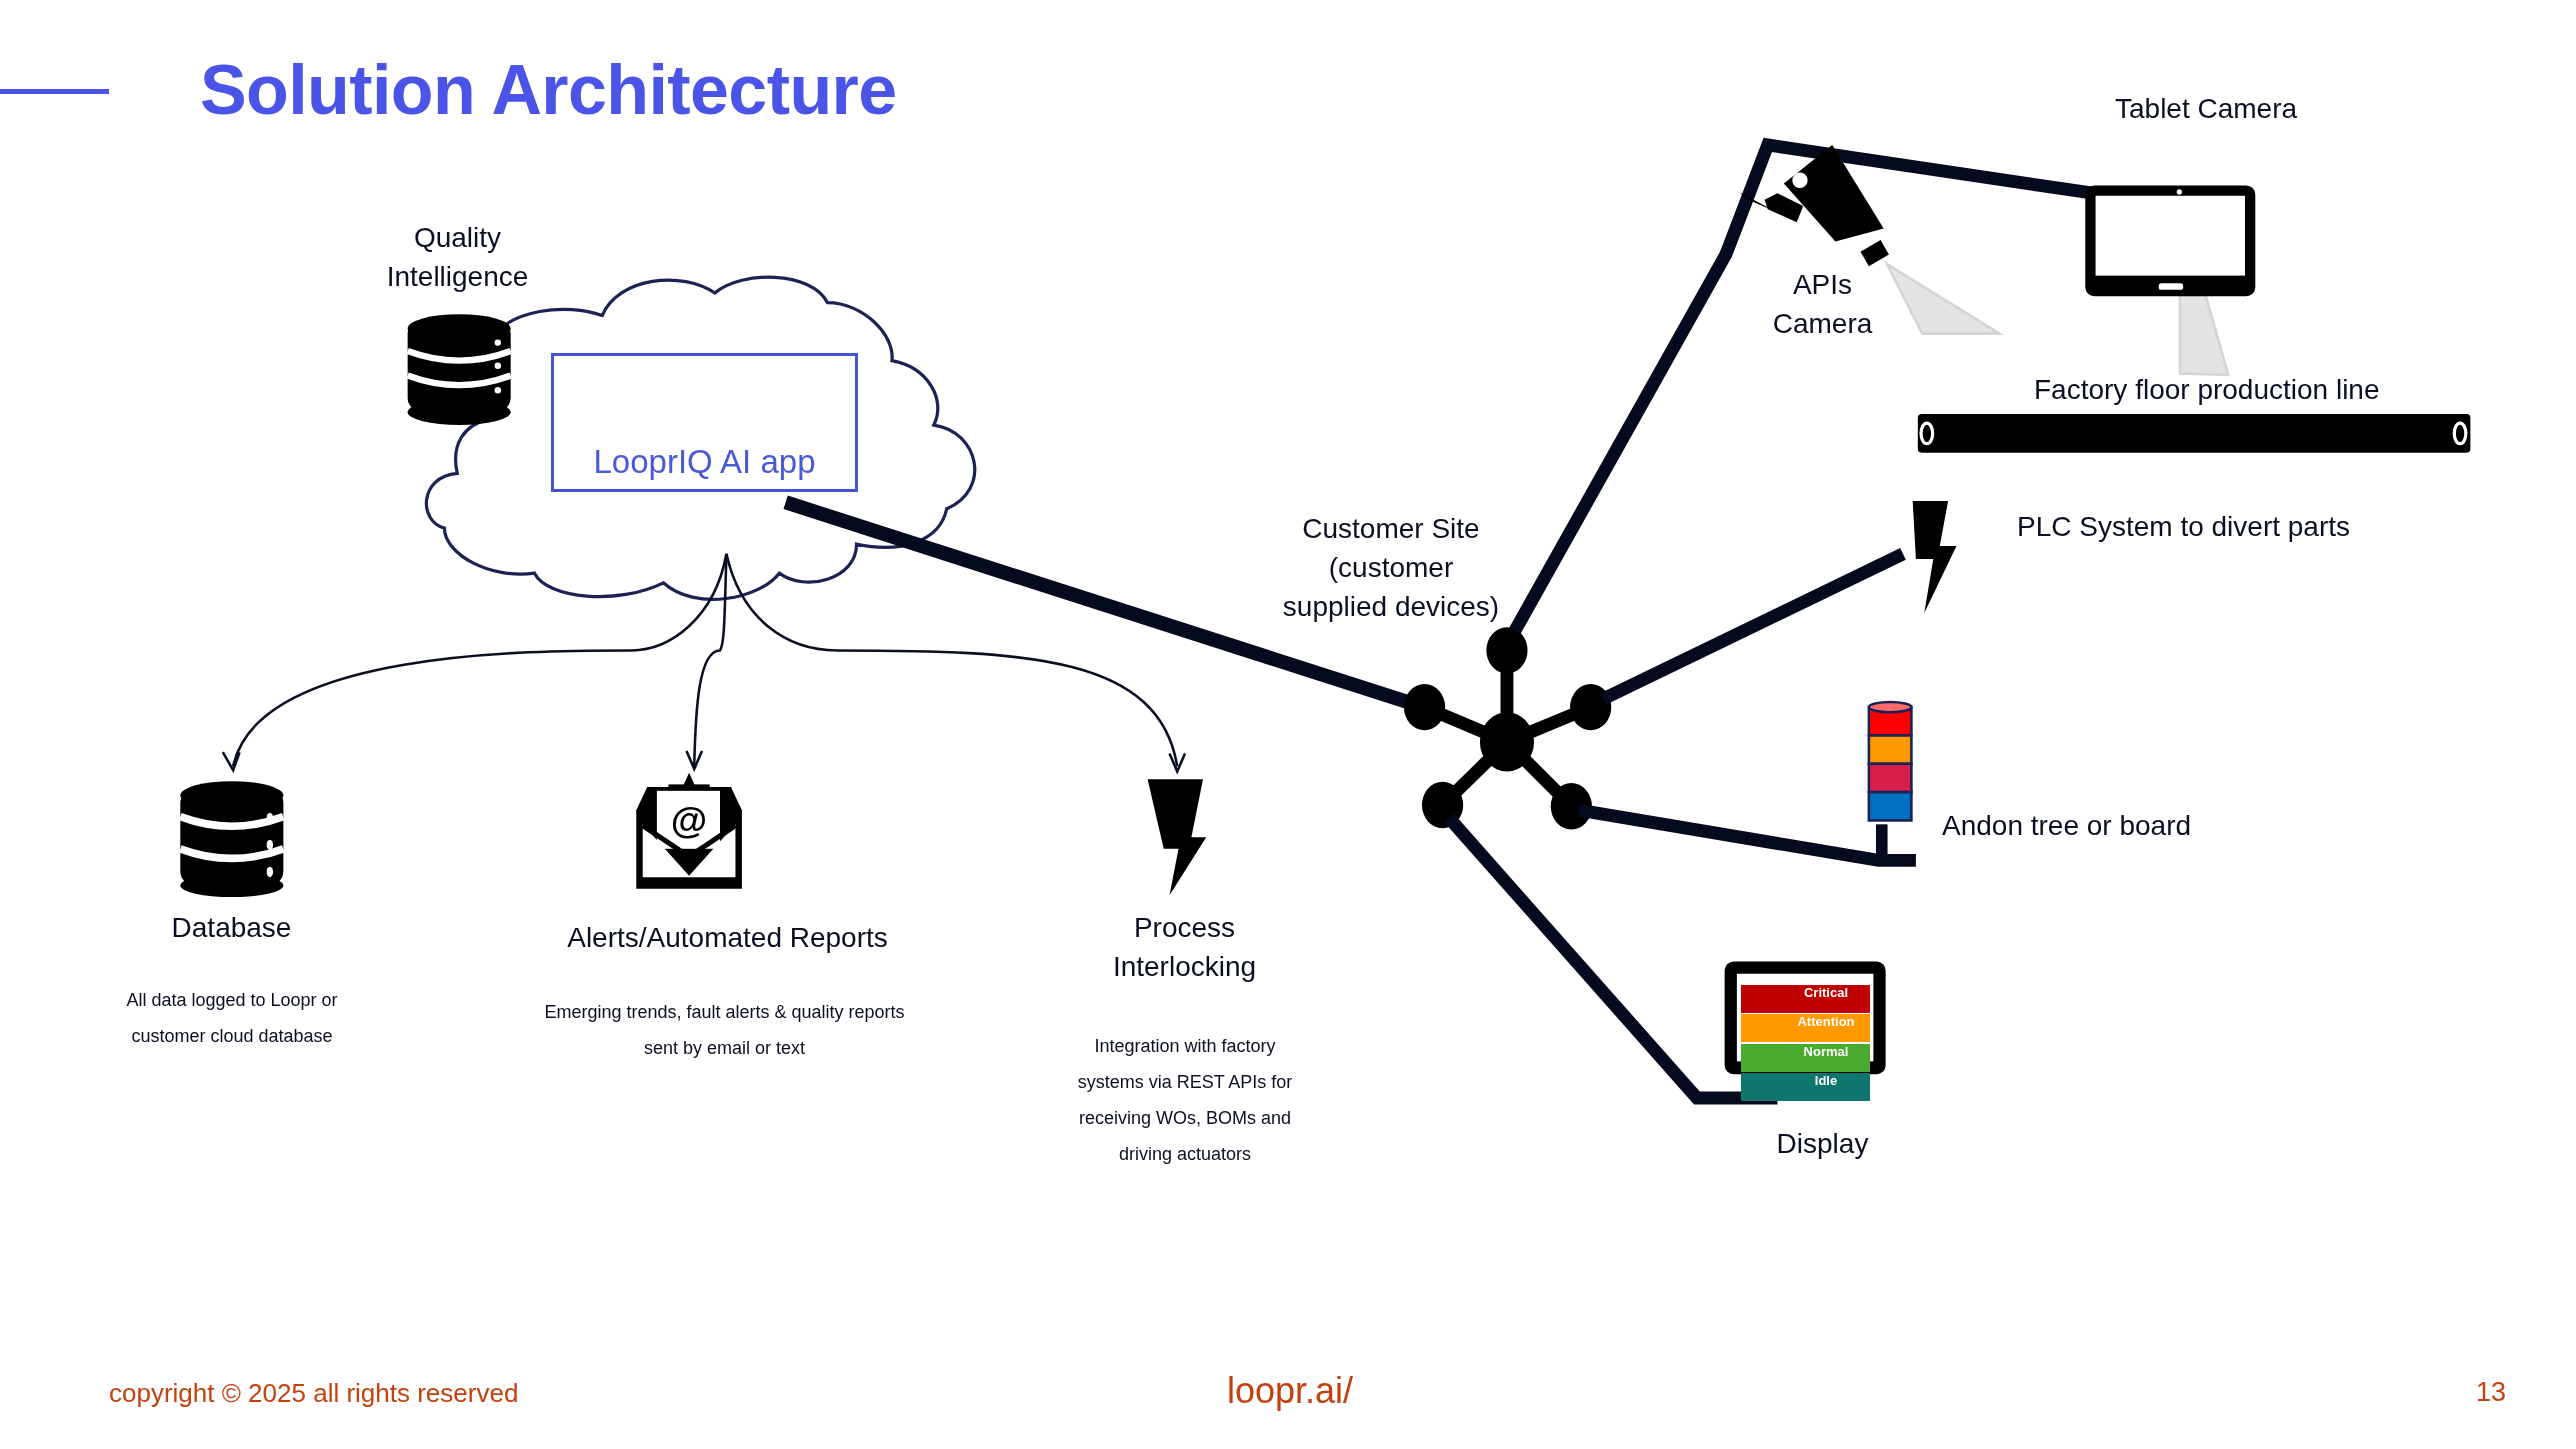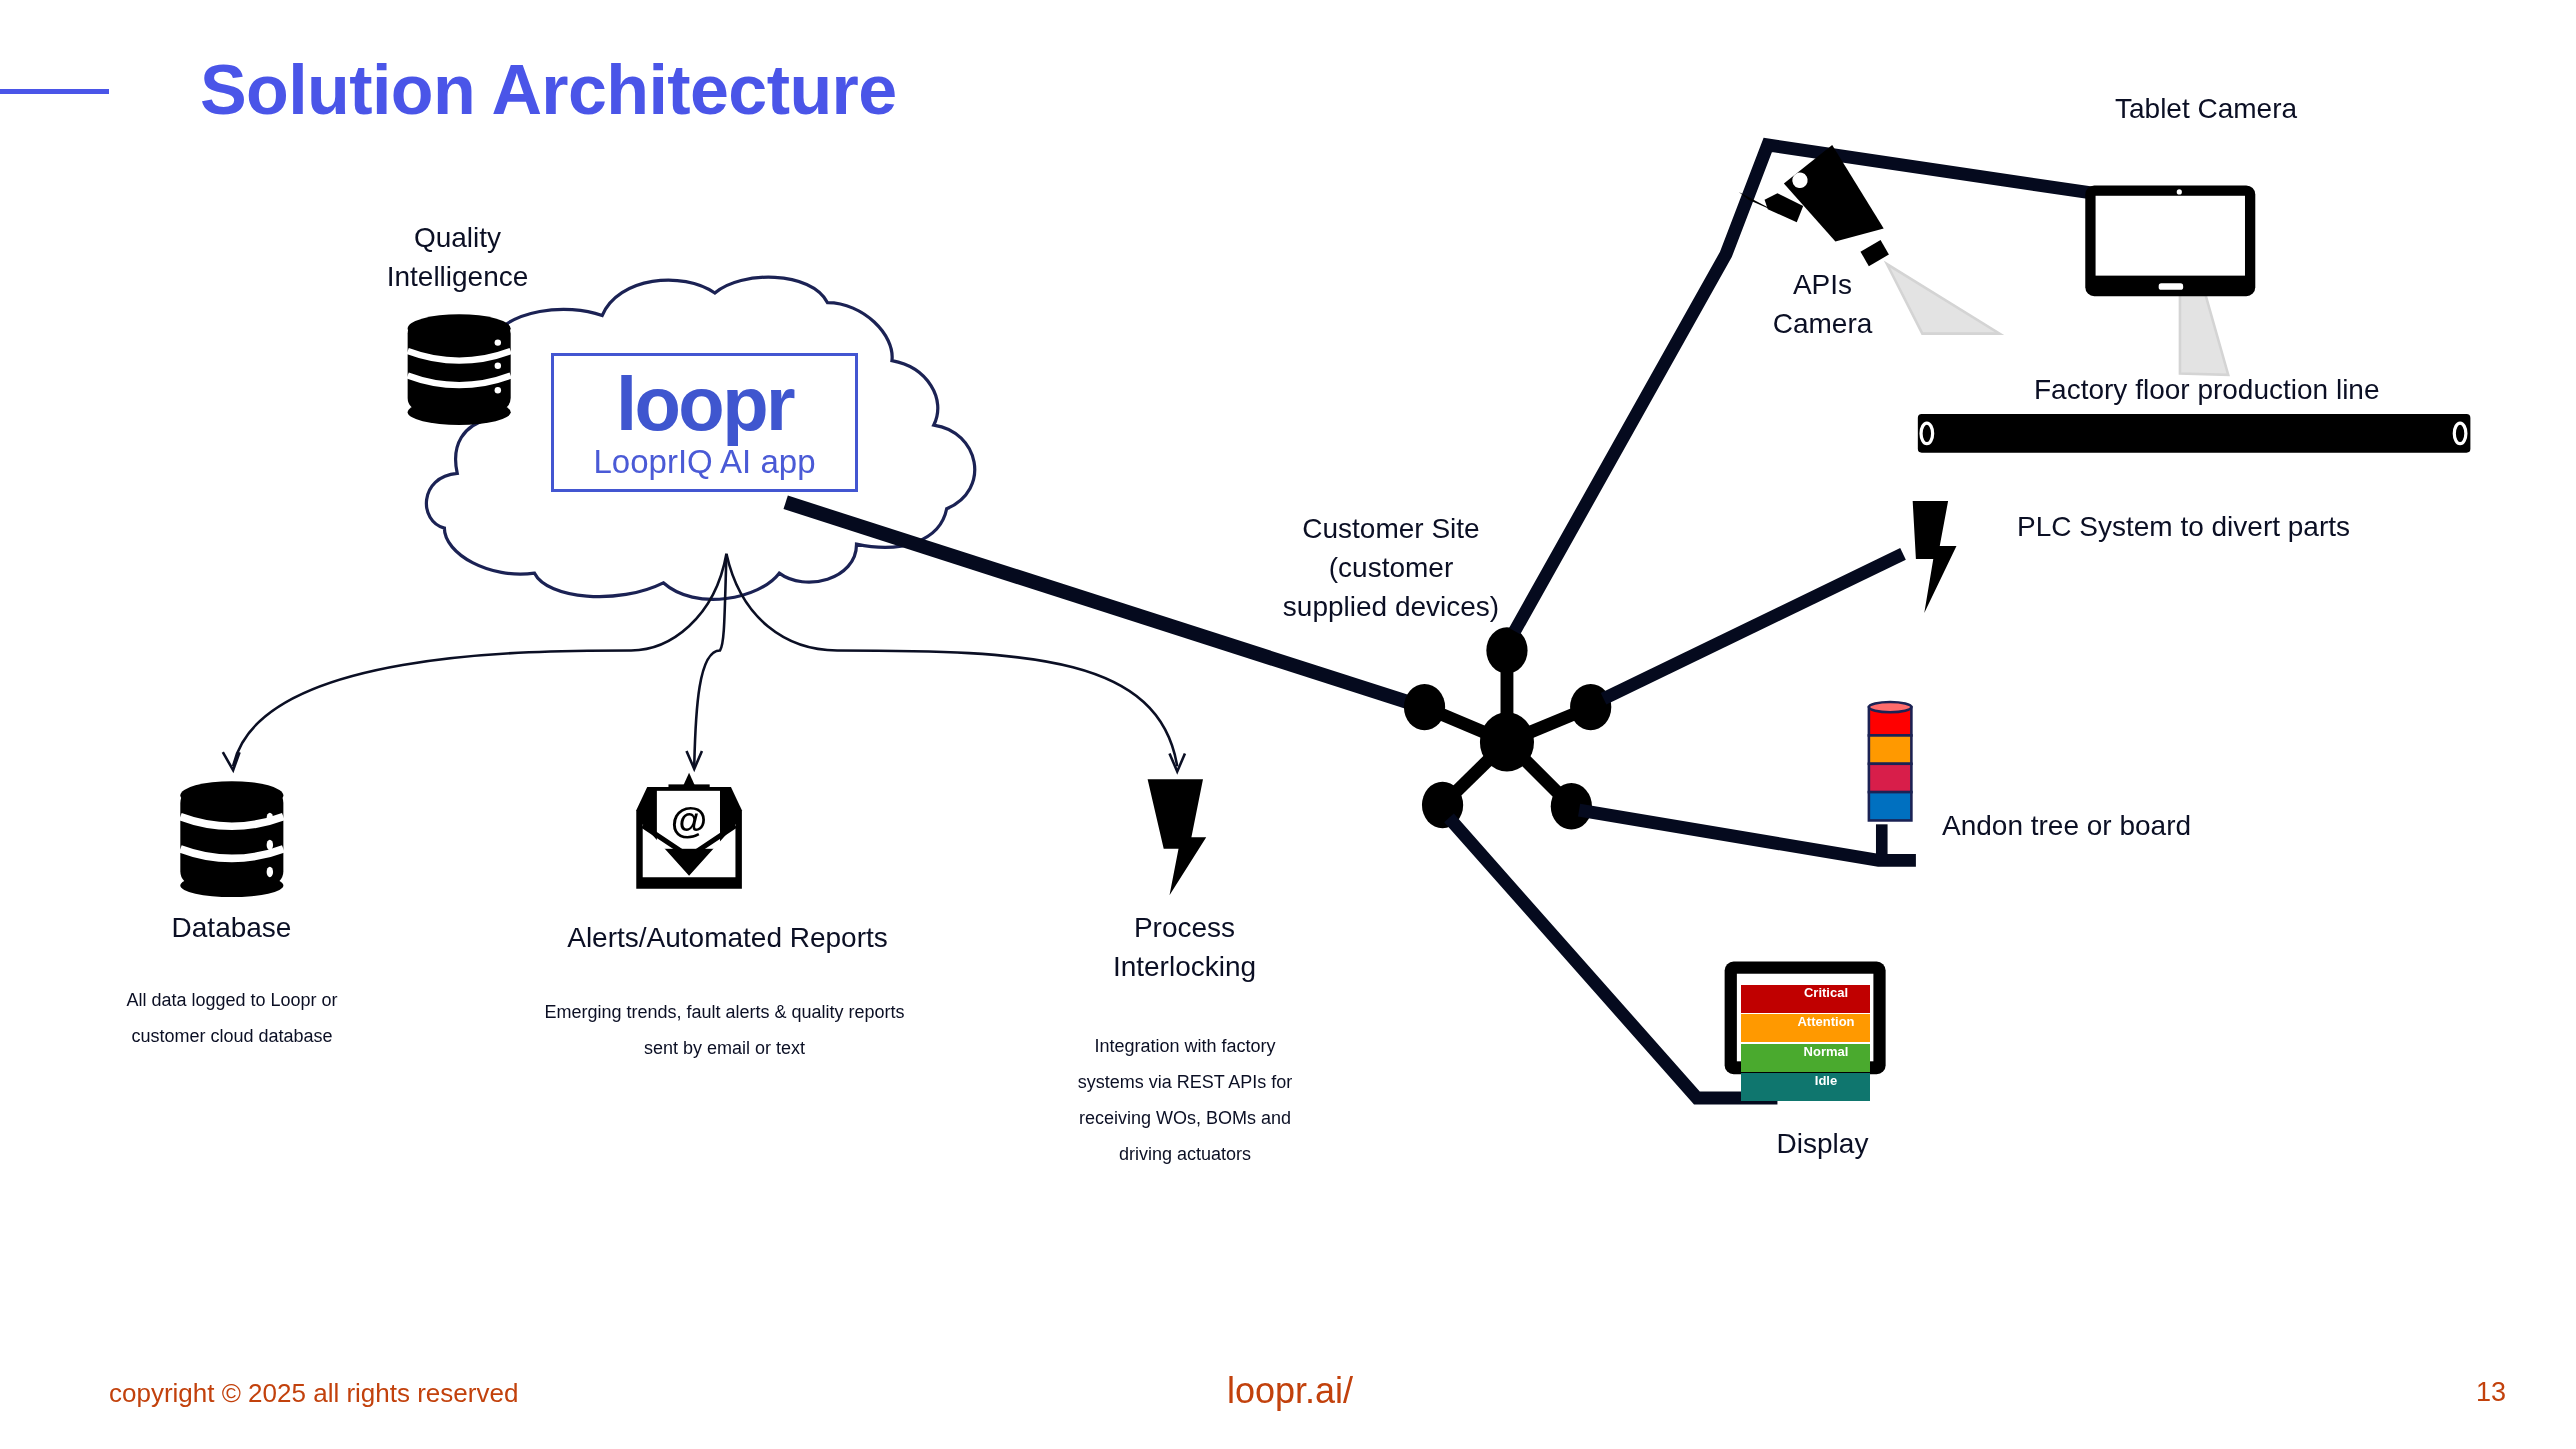--- a/index.html
+++ b/index.html
@@ -167,21 +167,20 @@
     <div class="display-row" style="background: rgb(74, 170, 46);">Normal</div>
     <div class="display-row" style="background: #0f766e;">Idle</div>
   </div>
 
 <div class="lbl lbl-bold" style="left:361px; top:218px; width:193px;">
   <div>Quality</div>
   <div>Intelligence</div>
 </div>
 
 <div class="abs app-box">
-  <div class="app-logo">loopr</div>
   <div class="app-name">LooprIQ AI app</div>
 </div>
 
 <div class="lbl" style="left:135px; top:908px; width:193px;">Database</div>
 <div class="desc" style="left:103px; top:982px; width:258px;">All data logged to Loopr or customer cloud database</div>
 
 <div class="lbl" style="left:528px; top:918px; width:399px;">Alerts/Automated Reports</div>
 <div class="desc" style="left:544px; top:994px; width:361px;">Emerging trends, fault alerts &amp; quality reports sent by email or text</div>
 
 <div class="lbl" style="left:1088px; top:908px; width:193px;">

